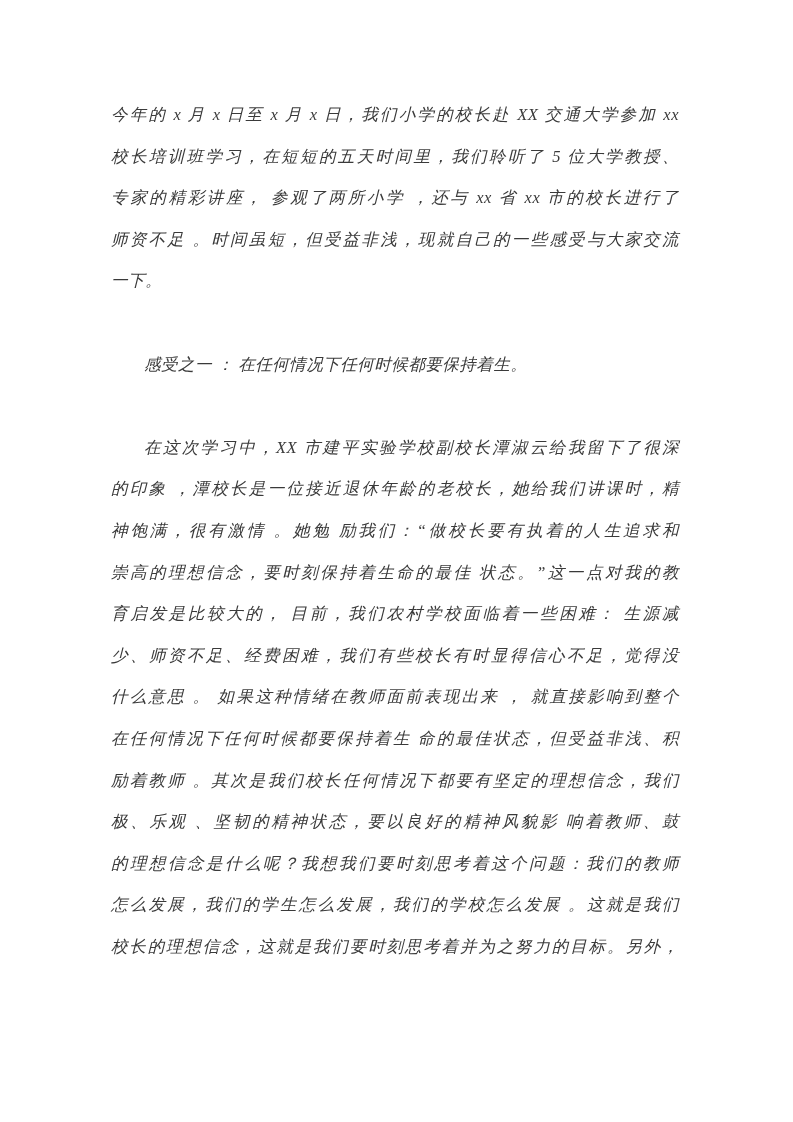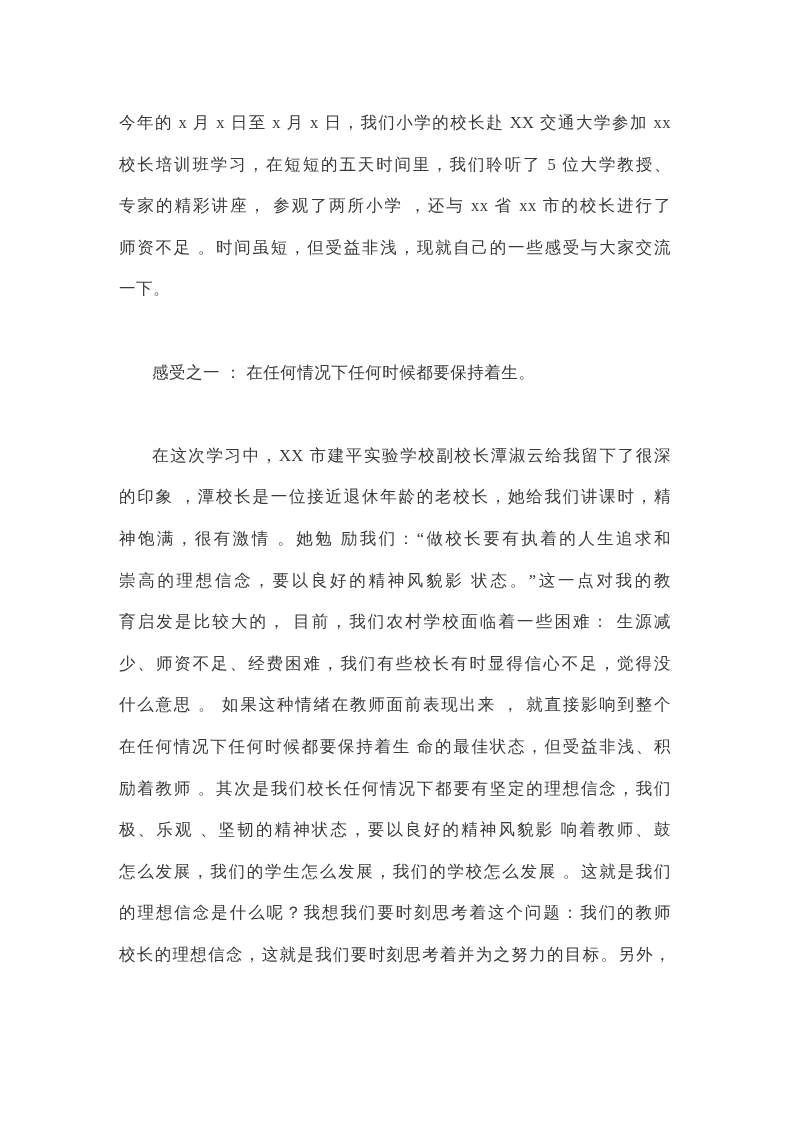--- a/index.html
+++ b/index.html
@@ -16,22 +16,23 @@
     font-family: "Liberation Serif", "DejaVu Serif", serif;
   }
   .content {
     position: absolute;
     left: 111px;
     top: 94px;
     width: 568px;
     color: #3a3a3a;
   }
   .para {
-    margin: 8px;
+    margin: 0;
     padding: 0;
+    font-style: italic;
   }
   .para.gap {
     margin-top: 41.6px;
   }
   .line {
     font-size: 16.5px;
     height: 41.6px;
     line-height: 41.6px;
     text-align: justify;
     text-align-last: justify;
@@ -59,26 +60,26 @@
     </div>
 
     <div class="para gap">
       <div class="line end ind">感受之一 ： 在任何情况下任何时候都要保持着生。</div>
     </div>
 
     <div class="para gap">
       <div class="line ind">在这次学习中，XX 市建平实验学校副校长潭淑云给我留下了很深</div>
       <div class="line">的印象 ，潭校长是一位接近退休年龄的老校长，她给我们讲课时，精</div>
       <div class="line">神饱满，很有激情 。她勉 励我们：“做校长要有执着的人生追求和</div>
-      <div class="line">崇高的理想信念，要以良好的精神风貌影 状态。”这一点对我的教</div>
+      <div class="line">崇高的理想信念，要时刻保持着生命的最佳 状态。”这一点对我的教</div>
       <div class="line">育启发是比较大的， 目前，我们农村学校面临着一些困难： 生源减</div>
       <div class="line">少、师资不足、经费困难，我们有些校长有时显得信心不足，觉得没</div>
       <div class="line">什么意思 。 如果这种情绪在教师面前表现出来 ， 就直接影响到整个</div>
       <div class="line">在任何情况下任何时候都要保持着生 命的最佳状态，但受益非浅、积</div>
       <div class="line">励着教师 。其次是我们校长任何情况下都要有坚定的理想信念，我们</div>
       <div class="line">极、乐观 、坚韧的精神状态，要以良好的精神风貌影 响着教师、鼓</div>
+      <div class="line">的理想信念是什么呢？我想我们要时刻思考着这个问题：我们的教师</div>
       <div class="line">怎么发展，我们的学生怎么发展，我们的学校怎么发展 。这就是我们</div>
-      <div class="line">的理想信念是什么呢？我想我们要时刻思考着这个问题：我们的教师</div>
       <div class="line">校长的理想信念，这就是我们要时刻思考着并为之努力的目标。另外，</div>
     </div>
 
   </div>
 </div>
 
 </body></html>

